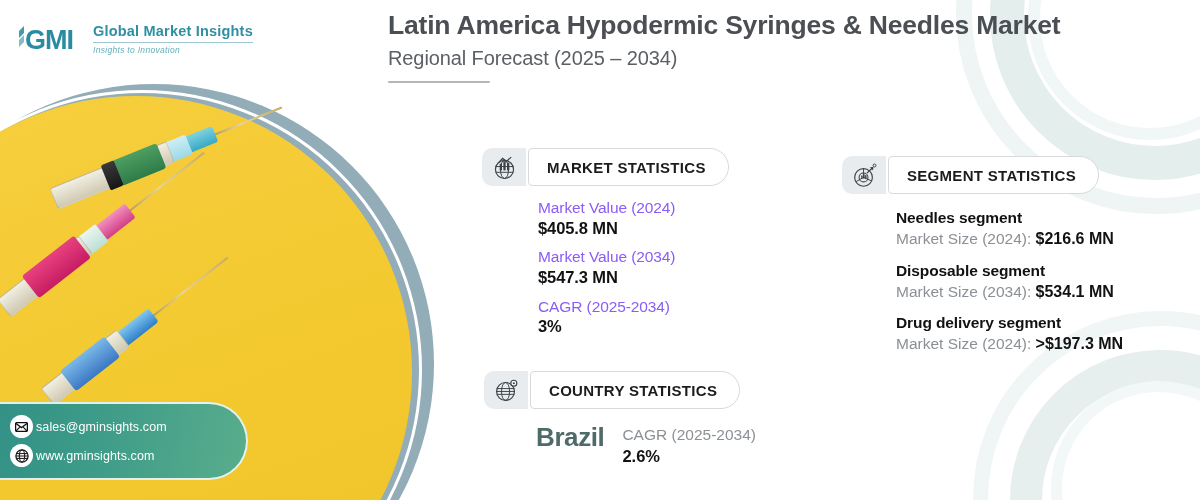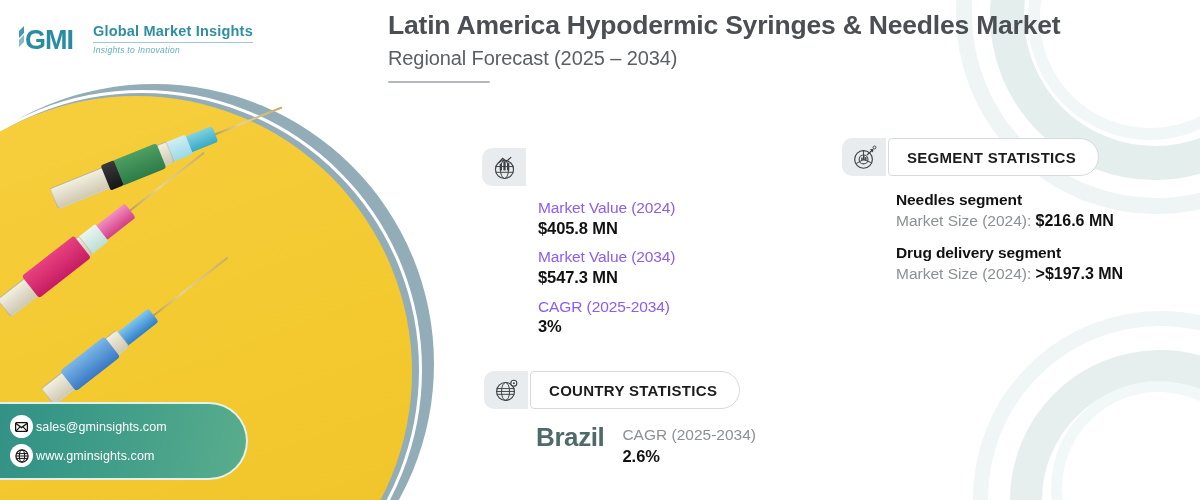--- a/index.html
+++ b/index.html
@@ -137,21 +137,21 @@
     font-size: 20px; color: #5b6065; letter-spacing: -.1px;
   }
   .title-rule {
     margin-top: 11px; width: 102px; height: 2.5px;
     background: #b3b6ba; border-radius: 2px;
   }
 
   
   .card { position: absolute; z-index: 5; }
   .card-ms  { left: 482px; top: 148px; }
-  .card-seg { left: 842px; top: 138px; }
+  .card-seg { left: 842px; top: 156px; }
   .card-cs  { left: 484px; top: 371px; }
 
   .badge { display: flex; align-items: center; height: 38px; }
   .badge-ico {
     width: 44px; height: 38px;
     background: #e9ecee;
     border-radius: 10px 0 0 10px;
     display: flex; align-items: center; justify-content: center;
     flex: 0 0 auto;
   }
@@ -299,20 +299,23 @@
         <svg width="25" height="25" viewBox="0 0 26 26">
           <circle cx="13" cy="15" r="9.4" fill="none" stroke="#3c4246" stroke-width="1.2"></circle>
           <ellipse cx="13" cy="15" rx="4.2" ry="9.4" fill="none" stroke="#3c4246" stroke-width="1"></ellipse>
           <path d="M3.8 12 H22.2 M3.8 18 H22.2" stroke="#3c4246" stroke-width="1"></path>
           <rect x="8" y="9" width="2.4" height="7" fill="#3c4246"></rect>
           <rect x="11.8" y="6.5" width="2.4" height="9.5" fill="#3c4246"></rect>
           <rect x="15.6" y="8" width="2.4" height="8" fill="#3c4246"></rect>
           <path d="M7 8 L11 3.6 L15 6.6 L20 2.2" fill="none" stroke="#3c4246" stroke-width="1.3"></path>
         </svg>
       </span>
+      <span class="badge-pill">
+        <span class="badge-label">MARKET STATISTICS</span>
+      </span>
     </div>
     <div class="ms-body">
       <div class="ms-item">
         <div class="ms-label">Market Value (2024)</div>
         <div class="ms-value">$405.8 MN</div>
       </div>
       <div class="ms-item">
         <div class="ms-label">Market Value (2034)</div>
         <div class="ms-value">$547.3 MN</div>
       </div>
@@ -341,20 +344,24 @@
       <span class="badge-pill">
         <span class="badge-label">SEGMENT STATISTICS</span>
       </span>
     </div>
     <div class="seg-body">
       <div class="seg-item">
         <div class="seg-name">Needles segment</div>
         <div class="seg-line"><span>Market Size (2024): </span><b>$216.6 MN</b></div>
       </div>
       <div class="seg-item">
+        <div class="seg-name">Disposable segment</div>
+        <div class="seg-line"><span>Market Size (2034): </span><b>$534.1 MN</b></div>
+      </div>
+      <div class="seg-item">
         <div class="seg-name">Drug delivery segment</div>
         <div class="seg-line"><span>Market Size (2024): </span><b>&gt;$197.3 MN</b></div>
       </div>
     </div>
   </div>
 
   <div class="card card-cs">
     <div class="badge">
       <span class="badge-ico">
         <svg width="25" height="25" viewBox="0 0 26 26">

